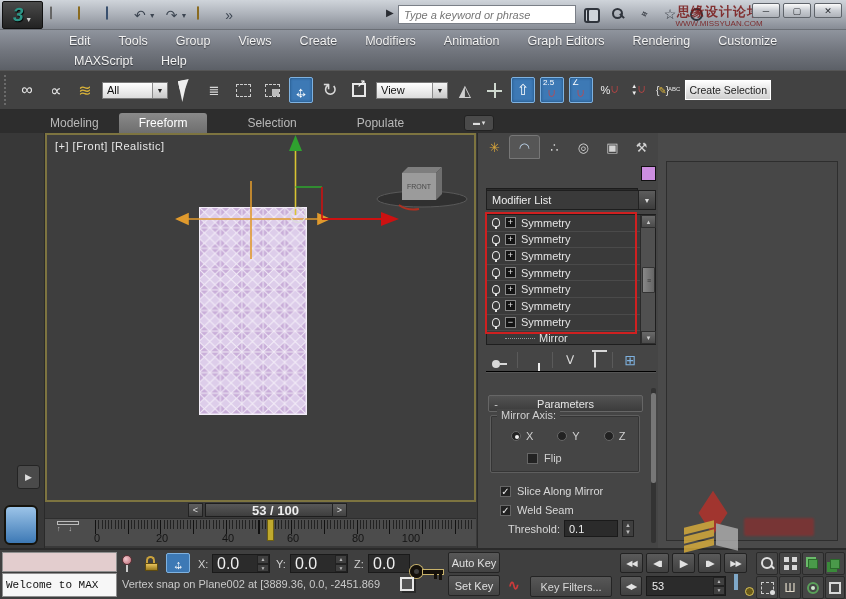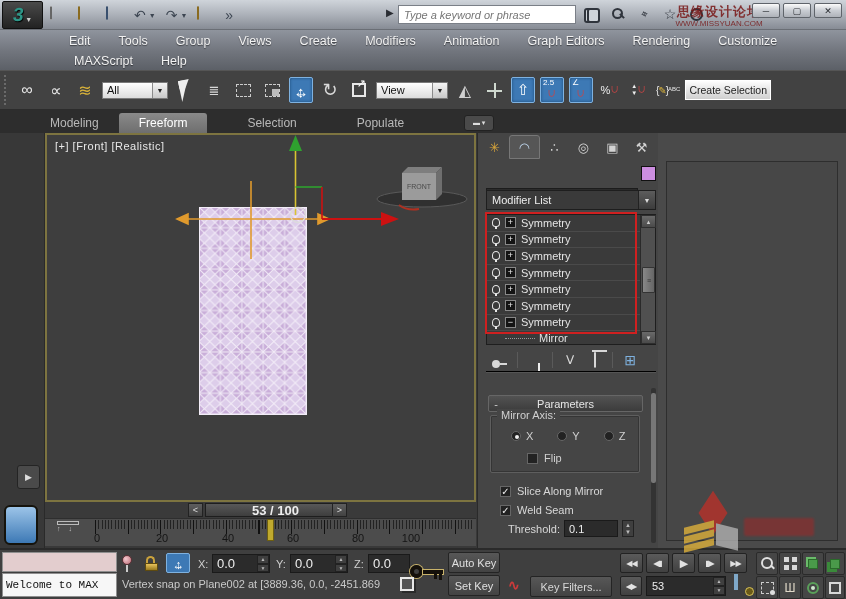--- a/index.html
+++ b/index.html
@@ -191,21 +191,21 @@
   .pin-status { position:absolute; left:122px; top:5px; width:12px; height:18px; }
   .pin-status .head { width:10px; height:10px; border-radius:50%; background:radial-gradient(circle at 35% 35%, #f5c9cf, #b96a74); border:1px solid #5e3036; }
   .pin-status .stem { width:2px; height:7px; background:#ccc; margin-left:4px; }
   .lock-ico { position:absolute; left:145px; top:6px; width:13px; height:15px; }
   .lock-ico .shackle { width:9px; height:7px; border:2px solid #caa23c; border-bottom:none; border-radius:5px 5px 0 0; margin-left:1px; }
   .lock-ico .bodyy { width:13px; height:8px; background:linear-gradient(#e8c35c,#9a7a1e); border:1px solid #5e4a10; }
   .absmode { position:absolute; left:166px; top:3px; width:24px; height:20px; background:#3d79b5; border:1px solid #7fb2e0; border-radius:2px;
     display:flex; align-items:center; justify-content:center; }
   .coordlabel { position:absolute; top:8px; color:#cfcfcf; font-size:11px; }
   .coordfield { position:absolute; top:4px; width:58px; height:19px; background:#2b2b2b; border:1px solid #1a1a1a; display:flex; align-items:center; }
-  .coordfield .cv { flex:1; color:#eee; padding-left:4px; font-size:13px; }
+  .coordfield .cv { flex:1; color:#eee; padding-left:4px; font-size:16px; }
   .bigkey { position:absolute; left:410px; top:7px; width:36px; height:30px; }
   .bigkey .ring { position:absolute; left:0; top:8px; width:13px; height:13px; border:4px solid #14100a; border-radius:50%; box-shadow:0 0 0 1px #c9b36a; }
   .bigkey .shaft { position:absolute; left:13px; top:13px; width:20px; height:4px; background:#14100a; box-shadow:0 0 0 1px #c9b36a; }
   .bigkey .t1 { position:absolute; left:24px; top:17px; width:3px; height:5px; background:#14100a; }
   .bigkey .t2 { position:absolute; left:29px; top:17px; width:3px; height:6px; background:#14100a; }
   .promptline { position:absolute; left:122px; top:28px; width:276px; color:#c9c9c9; font-size:11px; white-space:nowrap; overflow:hidden; }
   .isolate-ico { position:absolute; left:400px; top:27px; width:14px; height:14px; border:2px solid #e8e8e8; background:#555; box-shadow:2px 2px 0 #2a2a2a; }
   .skbtn { position:absolute; width:52px; height:21px; background:linear-gradient(#575757,#434343); border:1px solid #242424; border-radius:2px;
     color:#e0e0e0; font-size:11px; display:flex; align-items:center; justify-content:center; }
   .sel-combo { position:absolute; left:506px; top:3px; width:106px; height:20px; }

